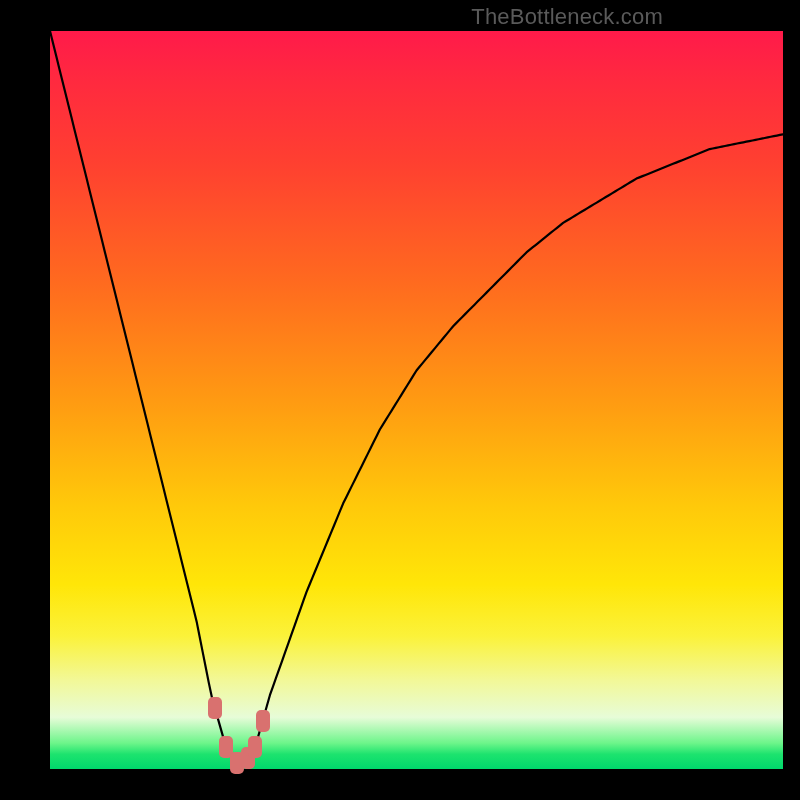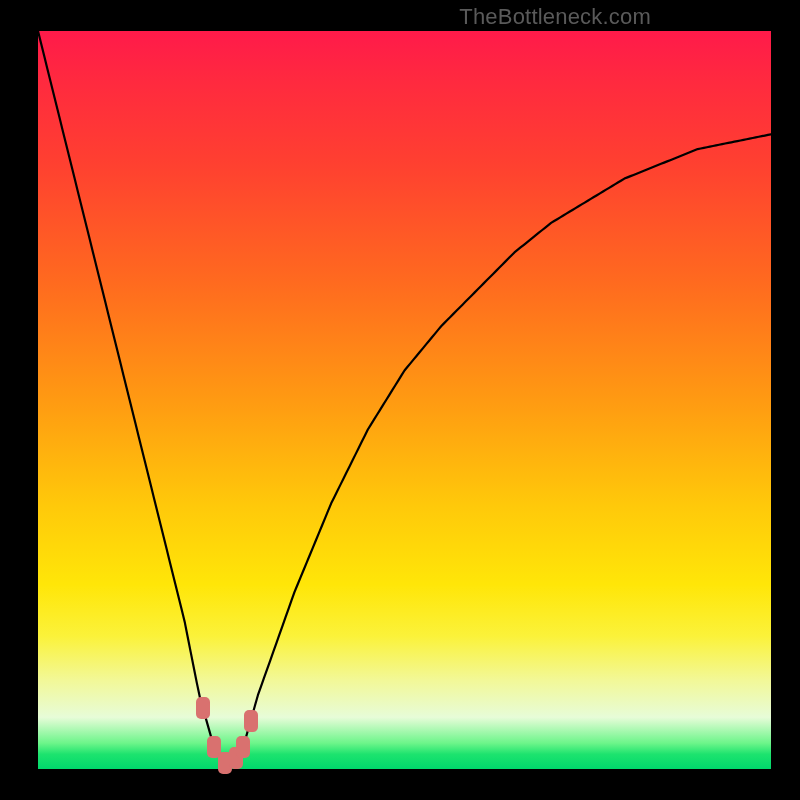--- a/index.html
+++ b/index.html
@@ -5,21 +5,21 @@
   html, body {
     margin: 0;
     padding: 0;
     width: 800px;
     height: 800px;
     background: #000;
     overflow: hidden;
   }
   .frame {
     position: absolute;
-    left: 4px;
+    left: 16px;
     top: 0;
     width: 655px;
     height: 800px;
     background: #000;
   }
   .plot {
     position: absolute;
     background: linear-gradient(to bottom,
       #ff1a4a 0%,
       #ff2840 6%,

